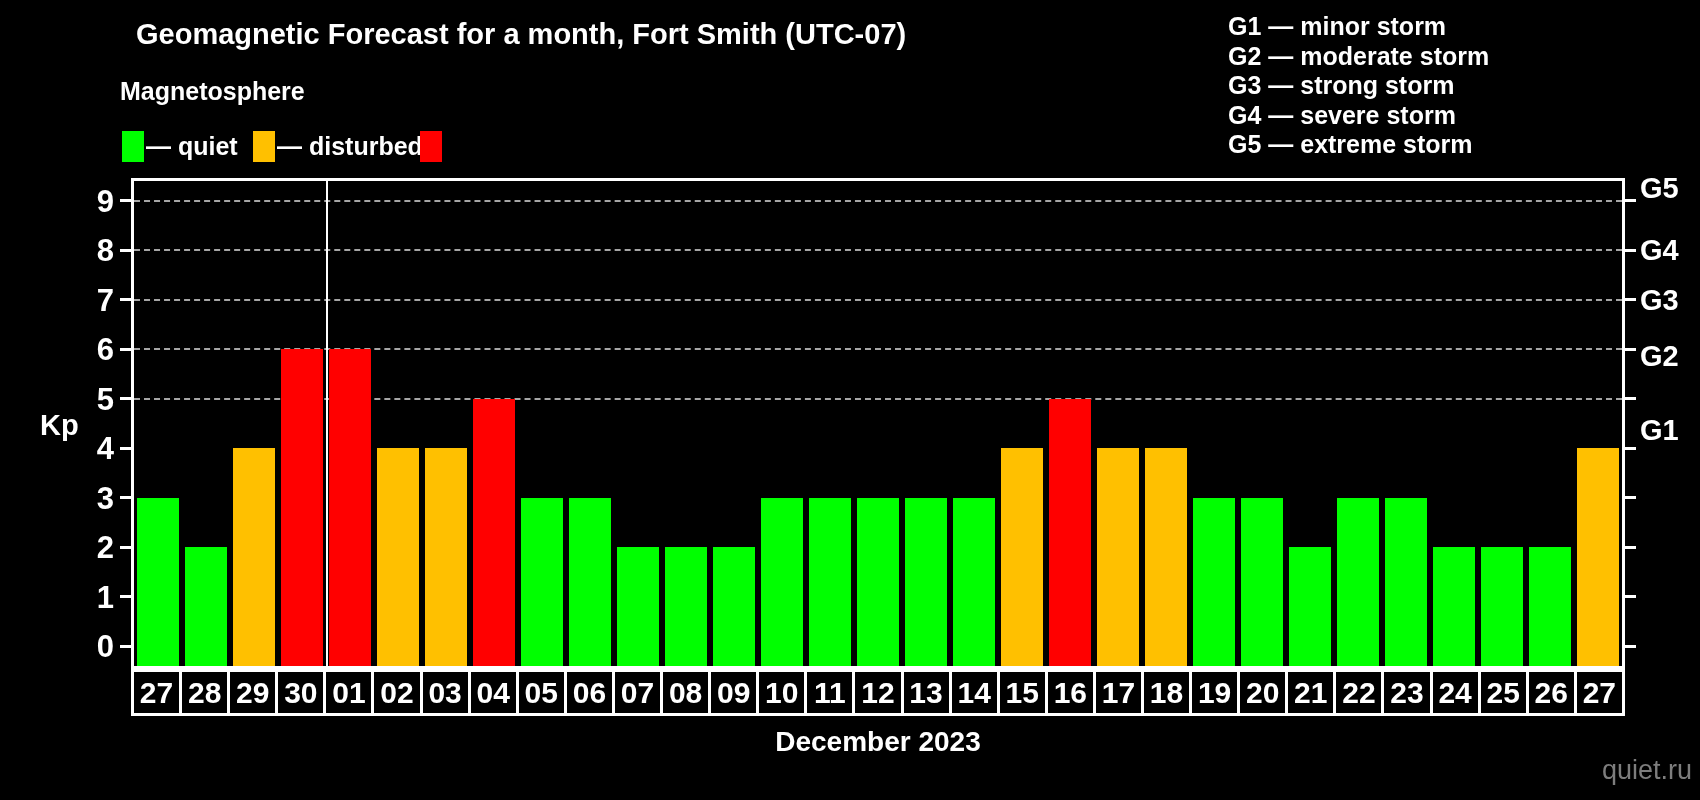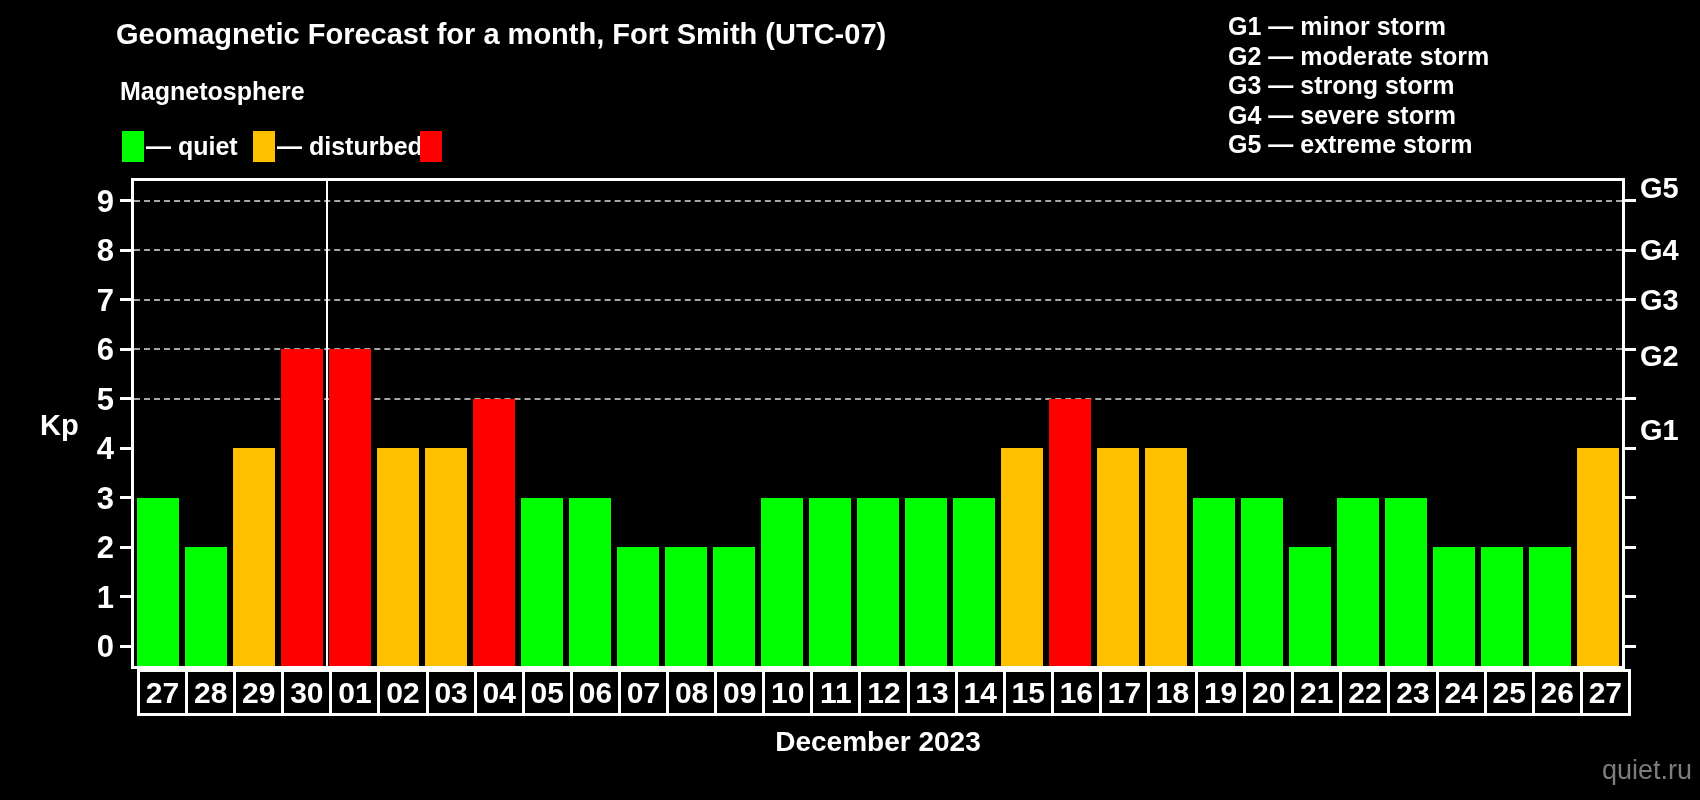--- a/index.html
+++ b/index.html
@@ -1,18 +1,18 @@
 <!DOCTYPE html>
 <html><head>
 <meta charset="utf-8">
 <style>
   html,body{margin:0;padding:0;background:#000;}
   .canvas{position:relative;width:1700px;height:800px;background:#000;overflow:hidden;
           font-family:"Liberation Sans",sans-serif;color:#fff;}
-  .title{position:absolute;left:116px;top:18px;font-size:29px;font-weight:bold;white-space:nowrap;}
+  .title{position:absolute;left:136px;top:18px;font-size:29px;font-weight:bold;white-space:nowrap;}
   .subtitle{position:absolute;left:120px;top:77px;font-size:25px;font-weight:bold;}
   .legend-item{position:absolute;top:131px;display:flex;align-items:center;gap:2px;
                font-size:25px;font-weight:bold;white-space:nowrap;}
   .legend-item .swatch{width:22px;height:31px;flex:0 0 auto;}
   .g-legend{position:absolute;left:1228px;top:12px;font-size:25px;font-weight:bold;line-height:29.5px;white-space:nowrap;}
   .plot{position:absolute;left:131px;top:178px;width:1494px;height:491px;
         border:3px solid #fff;box-sizing:border-box;background:#000;}
   .plot-inner{position:absolute;left:0;top:0;right:0;bottom:0;}
   .gridline{position:absolute;left:0;right:0;height:0;border-top:2px dashed #a6a6a6;}
   .bars{position:absolute;left:0;top:0;right:0;bottom:0;display:flex;align-items:flex-end;}
@@ -20,21 +20,21 @@
   .bar{width:86%;}
   .monthline{position:absolute;top:0;bottom:0;width:2px;background:#fff;}
   .axis-layer{position:absolute;left:0;top:0;width:1700px;height:800px;pointer-events:none;}
   .tick{position:absolute;width:11px;height:3px;background:#fff;}
   .ylab{position:absolute;left:58px;width:56px;text-align:right;font-size:31px;font-weight:bold;
         transform:translateY(-50%);line-height:1;}
   .glab{position:absolute;left:1640px;font-size:29px;font-weight:bold;
         transform:translateY(-50%);line-height:1;}
   .kp-title{position:absolute;left:40px;top:425px;transform:translateY(-50%);
             font-size:29px;font-weight:bold;}
-  .day-row{position:absolute;left:137px;top:669px;width:1494px;height:47px;display:flex;}
+  .day-row{position:absolute;left:131px;top:669px;width:1494px;height:47px;display:flex;}
   .day-cell{flex:1 1 0;box-sizing:border-box;border:3px solid #fff;margin-left:-3px;
             display:flex;align-items:center;justify-content:center;
             font-size:30px;font-weight:bold;background:#000;}
   .day-cell:first-child{margin-left:0;}
   .xlabel{position:absolute;left:131px;top:726px;width:1494px;text-align:center;
           font-size:28px;font-weight:bold;}
   .watermark{position:absolute;right:8px;top:755px;font-size:27px;color:#7d7d7d;}
 </style>
 </head>
 <body>

